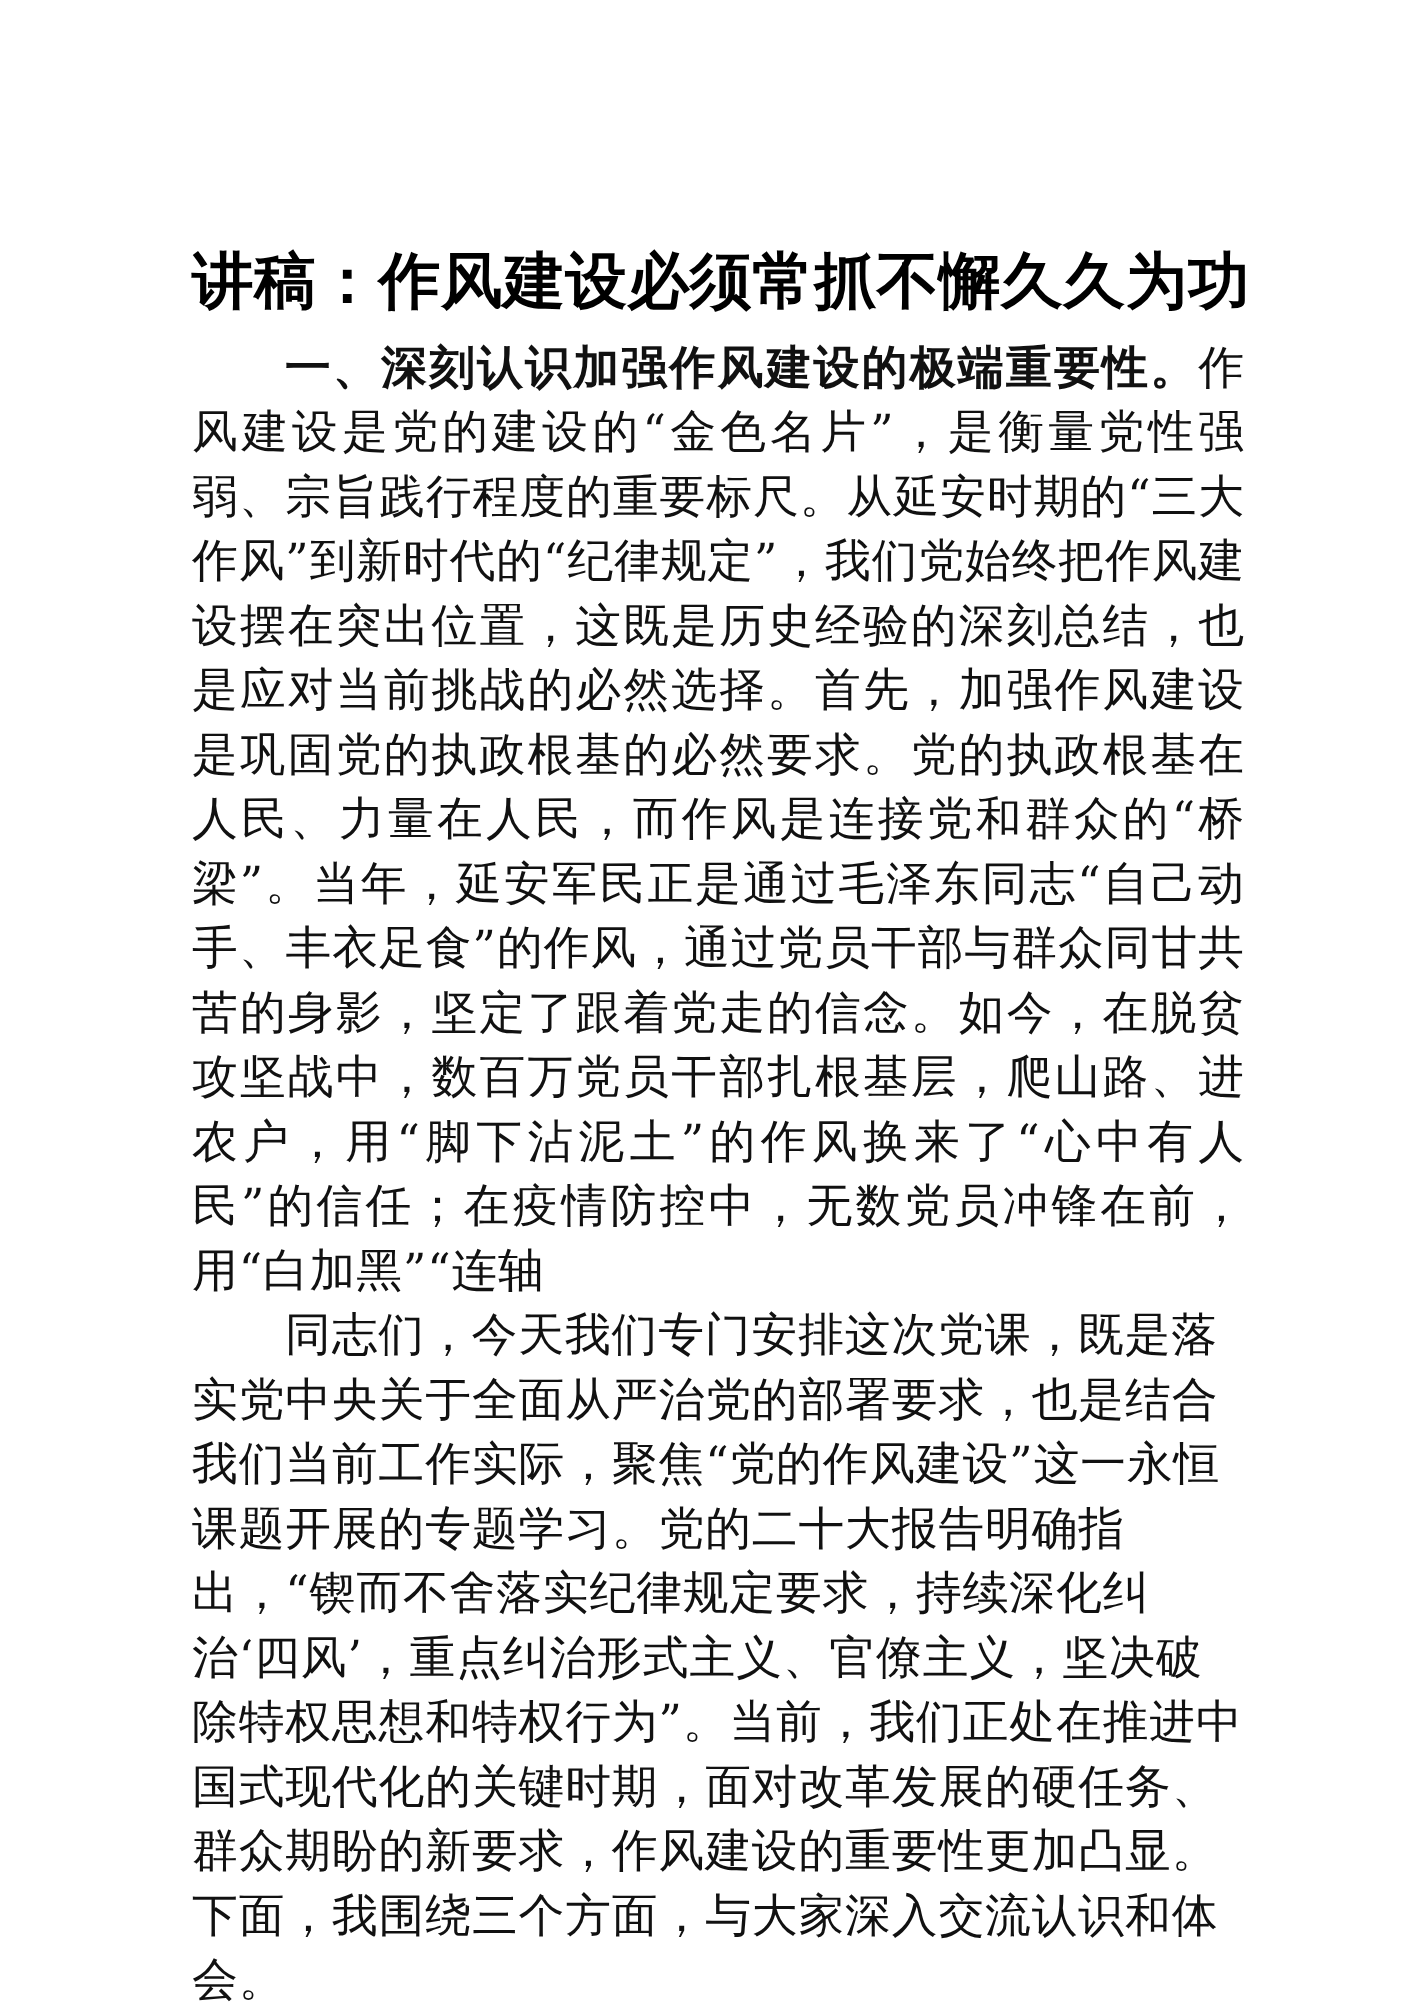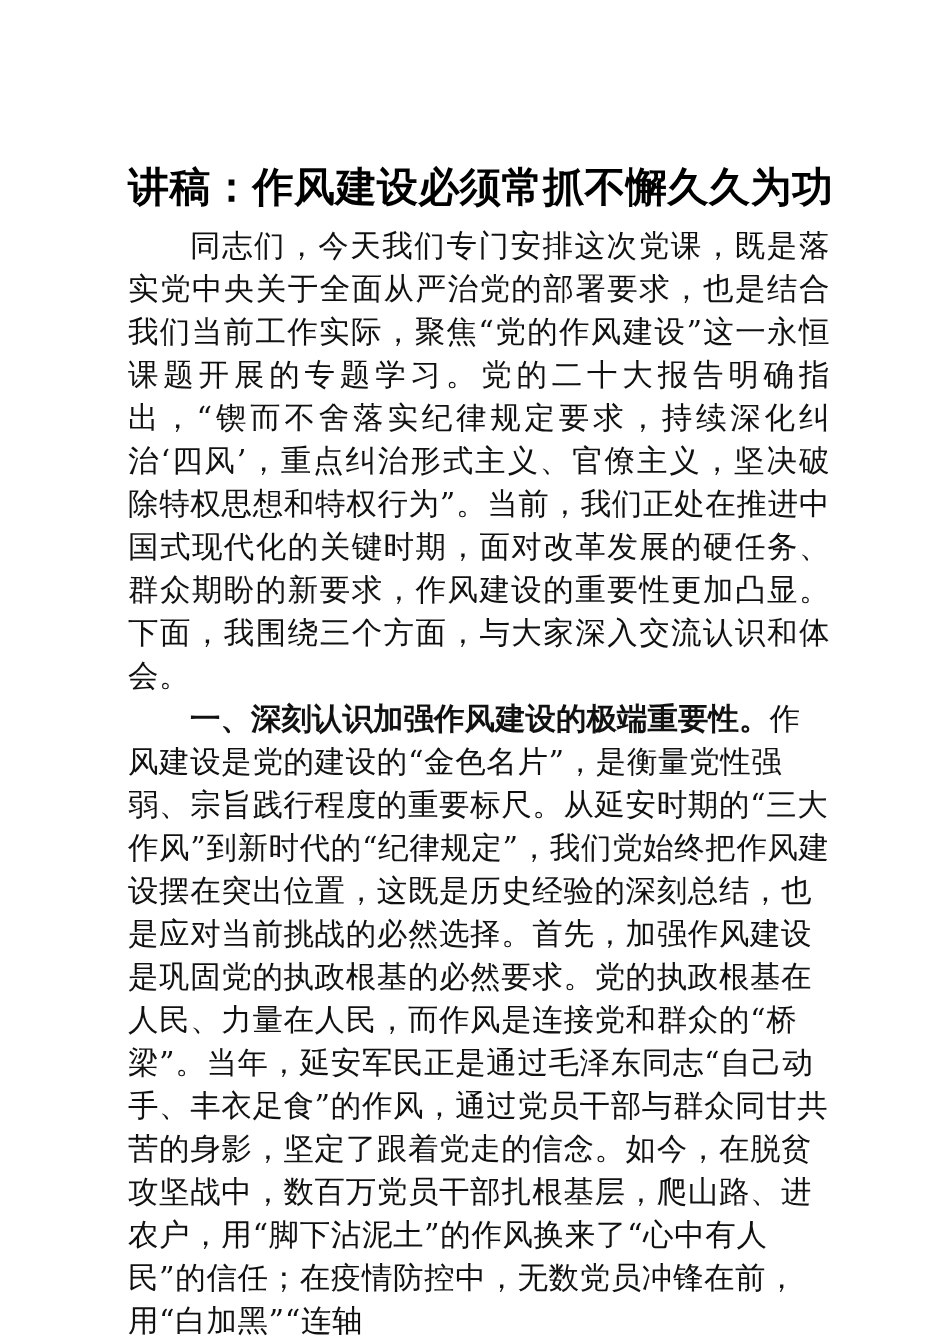--- a/index.html
+++ b/index.html
@@ -76,21 +76,21 @@
 </style>
 </head>
 <body>
 
 <div class="page">
 
   <h1 class="doc-title">讲稿：作风建设必须常抓不懈久久为功</h1>
 
   <div class="body-block">
 
+    <p class="para"><span class="heading-run">一、深刻认识加强作风建设的极端重要性。</span><span>作风建设是党的建设的“金色名片”，是衡量党性强弱、宗旨践行程度的重要标尺。从延安时期的“三大作风”到新时代的“纪律规定”，我们党始终把作风建设摆在突出位置，这既是历史经验的深刻总结，也是应对当前挑战的必然选择。首先，加强作风建设是巩固党的执政根基的必然要求。党的执政根基在人民、力量在人民，而作风是连接党和群众的“桥梁”。当年，延安军民正是通过毛泽东同志“自己动手、丰衣足食”的作风，通过党员干部与群众同甘共苦的身影，坚定了跟着党走的信念。如今，在脱贫攻坚战中，数百万党员干部扎根基层，爬山路、进农户，用“脚下沾泥土”的作风换来了“心中有人民”的信任；在疫情防控中，无数党员冲锋在前，用“白加黑”“连轴</span></p>
+
     <p class="para">同志们，今天我们专门安排这次党课，既是落实党中央关于全面从严治党的部署要求，也是结合我们当前工作实际，聚焦“党的作风建设”这一永恒课题开展的专题学习。党的二十大报告明确指出，“锲而不舍落实纪律规定要求，持续深化纠治‘四风’，重点纠治形式主义、官僚主义，坚决破除特权思想和特权行为”。当前，我们正处在推进中国式现代化的关键时期，面对改革发展的硬任务、群众期盼的新要求，作风建设的重要性更加凸显。下面，我围绕三个方面，与大家深入交流认识和体会。</p>
-
-    <p class="para"><span class="heading-run">一、深刻认识加强作风建设的极端重要性。</span><span>作风建设是党的建设的“金色名片”，是衡量党性强弱、宗旨践行程度的重要标尺。从延安时期的“三大作风”到新时代的“纪律规定”，我们党始终把作风建设摆在突出位置，这既是历史经验的深刻总结，也是应对当前挑战的必然选择。首先，加强作风建设是巩固党的执政根基的必然要求。党的执政根基在人民、力量在人民，而作风是连接党和群众的“桥梁”。当年，延安军民正是通过毛泽东同志“自己动手、丰衣足食”的作风，通过党员干部与群众同甘共苦的身影，坚定了跟着党走的信念。如今，在脱贫攻坚战中，数百万党员干部扎根基层，爬山路、进农户，用“脚下沾泥土”的作风换来了“心中有人民”的信任；在疫情防控中，无数党员冲锋在前，用“白加黑”“连轴</span></p>
 
   </div>
 
   <div class="tail-white"></div>
 
 </div>
 
 </body></html>

